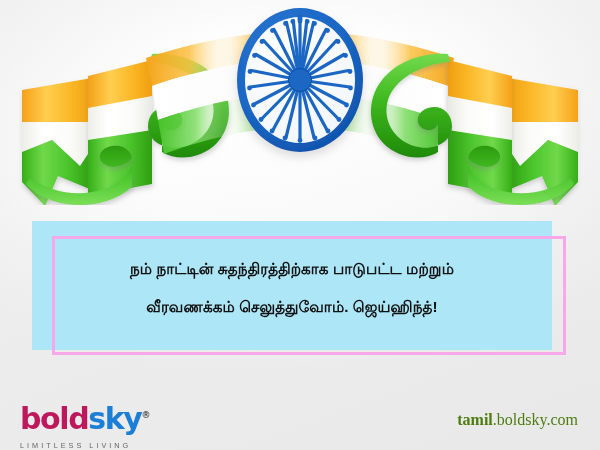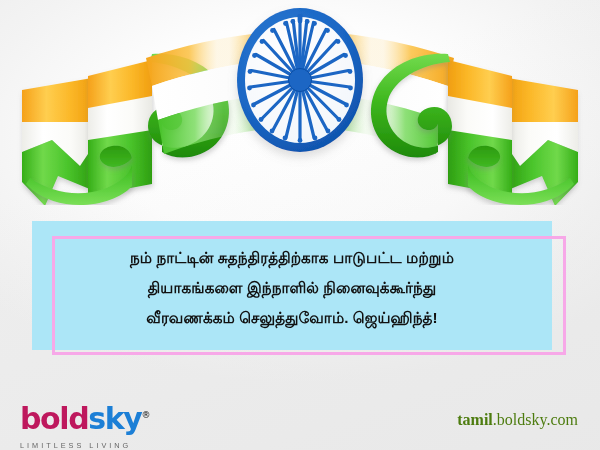--- a/index.html
+++ b/index.html
@@ -62,21 +62,21 @@
   .msg-text {
     position: absolute;
     left: 44px;
     top: 228px;
     width: 496px;
     height: 118px;
     display: flex;
     flex-direction: column;
     align-items: center;
     justify-content: center;
-    gap: 5px;
+    gap: 13px;
     text-align: center;
     color: #111111;
     font-family: "Liberation Sans", sans-serif;
     font-size: 15.2px;
     font-weight: 700;
     line-height: 25px;
     letter-spacing: 0.1px;
     white-space: nowrap;
   }
   .msg-line { display: block; }
@@ -326,21 +326,20 @@
         <circle cx="0" cy="0" r="11.5" fill="#1A66C4"></circle>
         <circle cx="0" cy="0" r="11.5" fill="none" stroke="#0C4EA6" stroke-width="1"></circle>
       </g>
     </svg>
   </div>
 
   <div class="msg-panel"></div>
   <div class="msg-border"></div>
   <div class="msg-text">
     <span class="msg-line">நம் நாட்டின் சுதந்திரத்திற்காக பாடுபட்ட மற்றும்</span>
-    <span class="msg-line">தியாகங்களை இந்நாளில் நினைவுக்கூர்ந்து</span>
     <span class="msg-line">வீரவணக்கம் செலுத்துவோம். ஜெய்ஹிந்த்!</span>
   </div>
 
   <div class="logo">
     <div class="logo-word"><span class="logo-bold">bold</span><span class="logo-sky">sky</span><span class="logo-reg">®</span></div>
     <div class="logo-tag">LIMITLESS LIVING</div>
   </div>
 
   <div class="site-url"><b>tamil</b><span>.boldsky.com</span></div>
 

